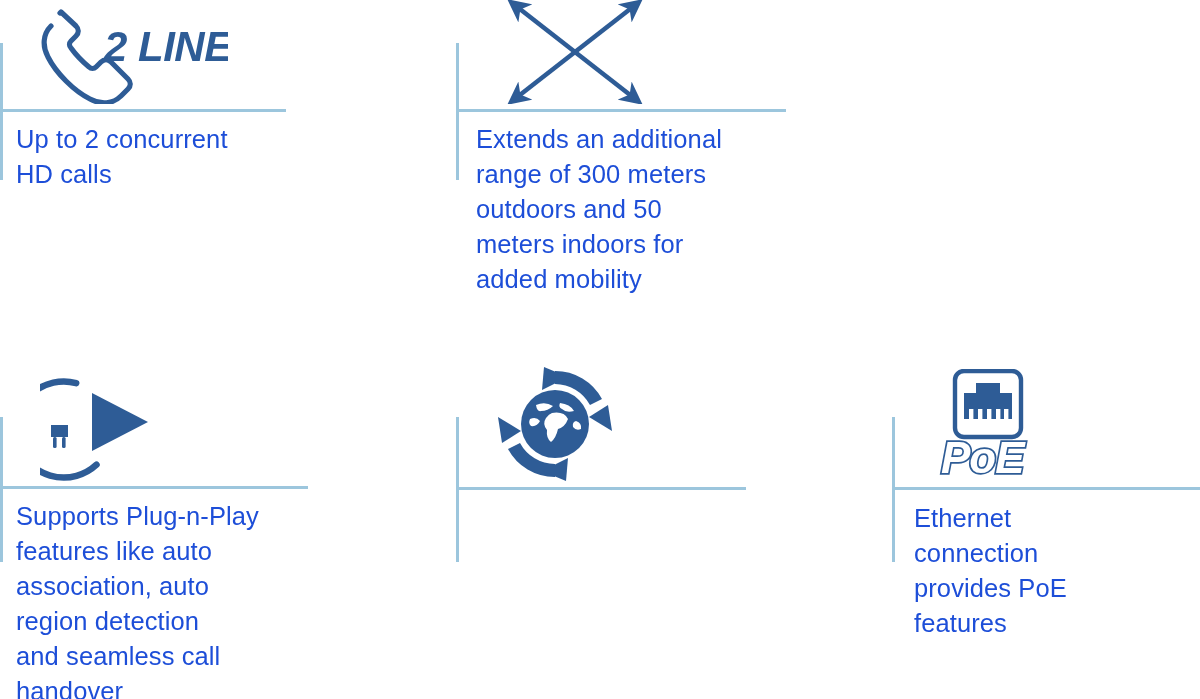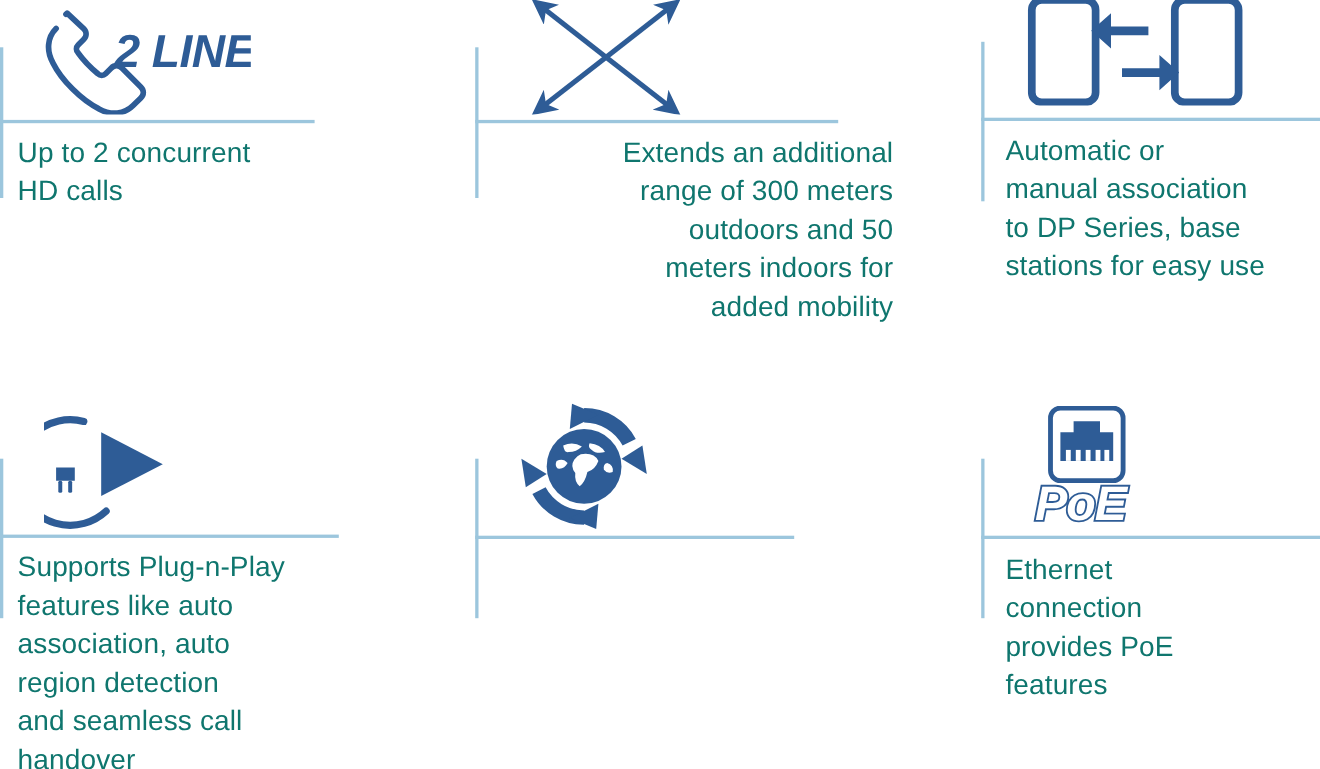--- a/index.html
+++ b/index.html
@@ -21,21 +21,21 @@
     background: #ffffff;
   }
 
   
   .cell {
     position: absolute;
   }
   .cell-r0 { top: 0px;   height: 340px; }
   .cell-r1 { top: 355px; height: 344px; }
   .cell-c0 { left: 0px;   width: 400px; }
-  .cell-c1 { left: 416px; width: 400px; text-align: right; }
+  .cell-c1 { left: 440px; width: 400px; }
   .cell-c2 { left: 880px; width: 320px; }
 
   
   .v-rule {
     position: absolute;
     width: 3px;
     background: #9cc6dd;
   }
   .h-rule {
     position: absolute;
@@ -46,21 +46,21 @@
   
   .icon-area {
     position: absolute;
     display: block;
   }
   .icon-area svg { display: block; }
 
   
   .caption {
     position: absolute;
-    color: #0f766e;
+    color: #1d4ed8;
     font-family: "Liberation Sans", sans-serif;
     font-size: 25.5px;
     line-height: 35px;
     letter-spacing: 0.1px;
     white-space: pre-line;
     font-weight: 400;
   }
 </style>
 </head>
 <body>
@@ -109,41 +109,20 @@
       </svg>
     </span>
 
     <span class="caption" style="left:36px; top:122px; width:360px;">Extends an additional
 range of 300 meters
 outdoors and 50
 meters indoors for
 added mobility</span>
   </div>
 
-  <div class="cell cell-r0 cell-c2">
-
-    <span class="v-rule" style="left:12px; top:38px; height:145px;"></span>
-    <span class="h-rule" style="left:12px; top:107px; width:308px;"></span>
-
-    <span class="icon-area" style="left:52px; top:-2px;">
-      <svg width="200" height="98" viewBox="0 0 200 98">
-        <rect x="6" y="2" width="58" height="93" rx="9" ry="9" fill="none" stroke="#2e5c96" stroke-width="7"></rect>
-        <rect x="136" y="2" width="58" height="93" rx="9" ry="9" fill="none" stroke="#2e5c96" stroke-width="7"></rect>
-
-        <path d="M112 18 L112 26 L78 26 L78 14 L60 30 L78 46 L78 34 L112 34 L112 42 Z" fill="#2e5c96"></path>
-
-        <path d="M88 56 L88 64 L122 64 L122 52 L140 68 L122 84 L122 72 L88 72 L88 80 Z" fill="#2e5c96"></path>
-      </svg>
-    </span>
-
-    <span class="caption" style="left:34px; top:120px; width:300px;">Automatic or
-manual association
-to DP Series, base
-stations for easy use</span>
-  </div>
 
   <div class="cell cell-r1 cell-c0">
 
     <span class="v-rule" style="left:0px; top:62px; height:145px;"></span>
     <span class="h-rule" style="left:0px; top:131px; width:308px;"></span>
 
     <span class="icon-area" style="left:40px; top:10px;">
       <svg width="128" height="118" viewBox="0 0 128 118">
 
         <path d="M46 98 A48 48 0 1 1 46 14" fill="none" stroke="#2e5c96" stroke-width="6.5" stroke-linecap="round" transform="rotate(-14 58 56)"></path>

